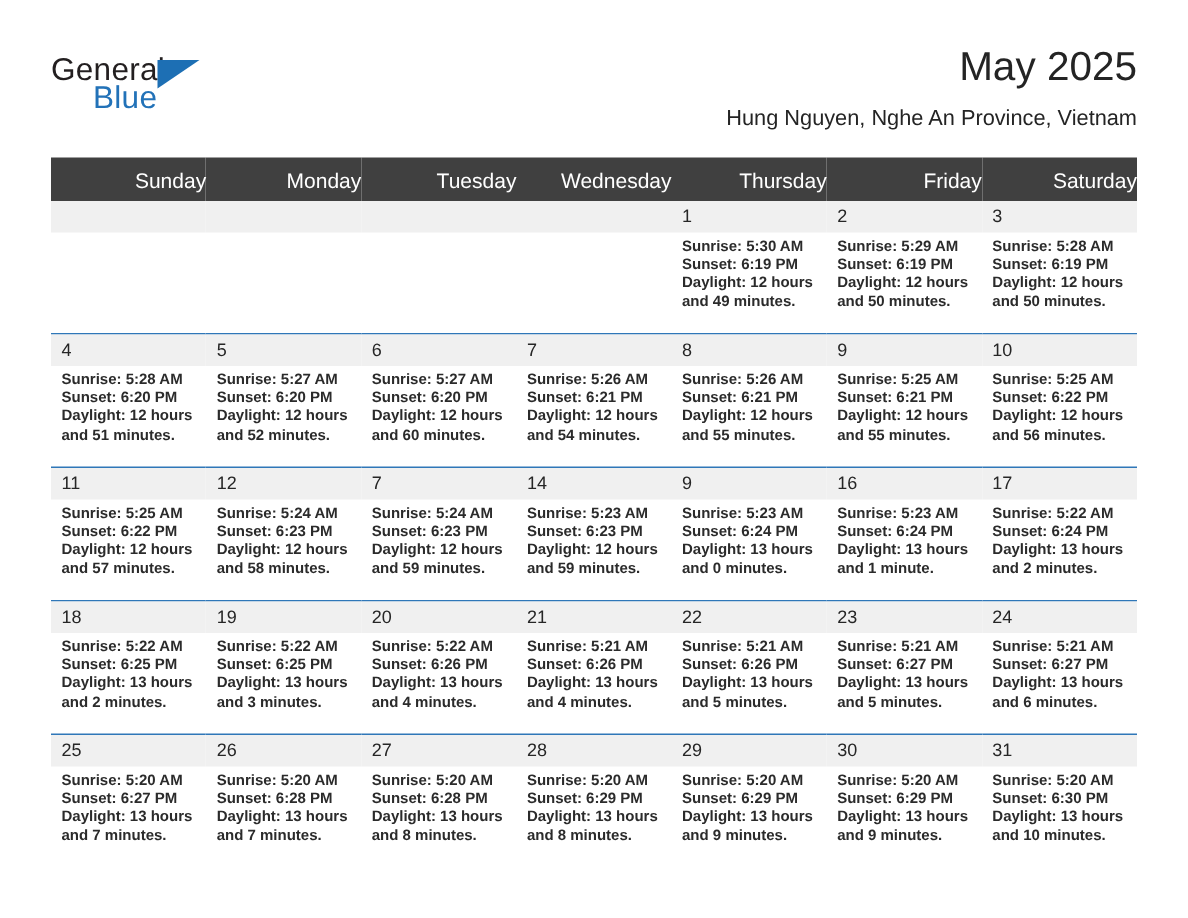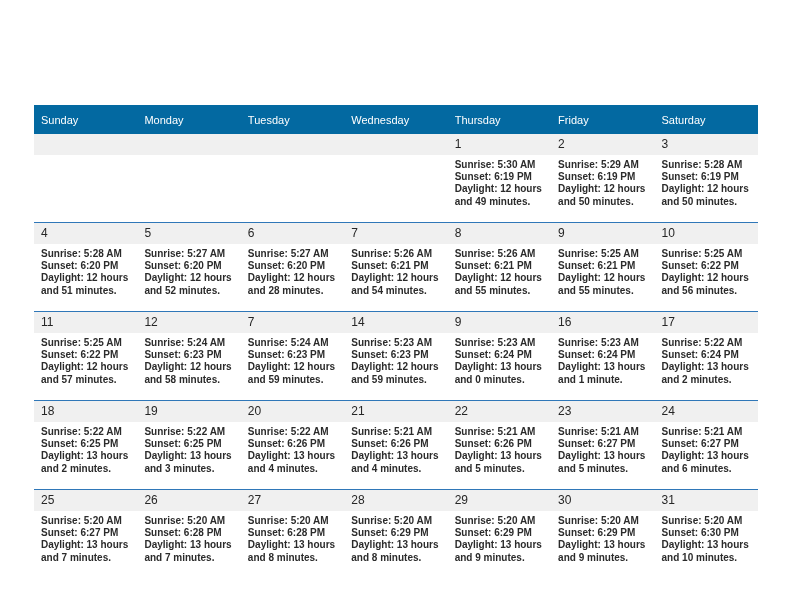--- a/index.html
+++ b/index.html
@@ -90,25 +90,25 @@
     position: absolute;
     left: 34px;
     top: 105px;
     width: 724px;
     border-collapse: collapse;
     table-layout: fixed;
   }
   .calendar col { width: 103.43px; }
 
   .calendar thead th {
-    background: #0369a1;
+    background: #404040;
     color: #ffffff;
-    font-size: 11px;
+    font-size: 14px;
     font-weight: normal;
-    text-align: left;
+    text-align: right;
     padding: 5px 0 5px 7px;
     height: 19px;
     vertical-align: middle;
     border: 0;
   }
 
   .calendar tbody td {
     vertical-align: top;
     padding: 0;
     border: 0;
@@ -138,20 +138,34 @@
     color: #2b2b2b;
     font-weight: bold;
   }
   .info div { white-space: nowrap; }
 </style>
 </head>
 <body>
 
 <div class="page">
 
+  <div class="header">
+
+    <div class="logo">
+      <span class="logo-general">General</span>
+      <span class="logo-triangle"></span>
+      <span class="logo-blue">Blue</span>
+    </div>
+
+    <div class="title-block">
+      <div class="cal-title">May 2025</div>
+      <div class="cal-subtitle">Hung Nguyen, Nghe An Province, Vietnam</div>
+    </div>
+
+  </div>
 
   <table class="calendar">
     <colgroup>
       <col>
         <col>
         <col>
         <col>
         <col>
         <col>
         <col>
@@ -246,21 +260,21 @@
               </div>
             </div>
           </td>
           <td>
             <div class="cell-inner">
               <div class="daynum">6</div>
               <div class="info">
                 <div>Sunrise: 5:27 AM</div>
                 <div>Sunset: 6:20 PM</div>
                 <div>Daylight: 12 hours</div>
-                <div>and 28 minutes.</div>
+                <div>and 60 minutes.</div>
               </div>
             </div>
           </td>
           <td>
             <div class="cell-inner">
               <div class="daynum">7</div>
               <div class="info">
                 <div>Sunrise: 5:26 AM</div>
                 <div>Sunset: 6:21 PM</div>
                 <div>Daylight: 12 hours</div>

